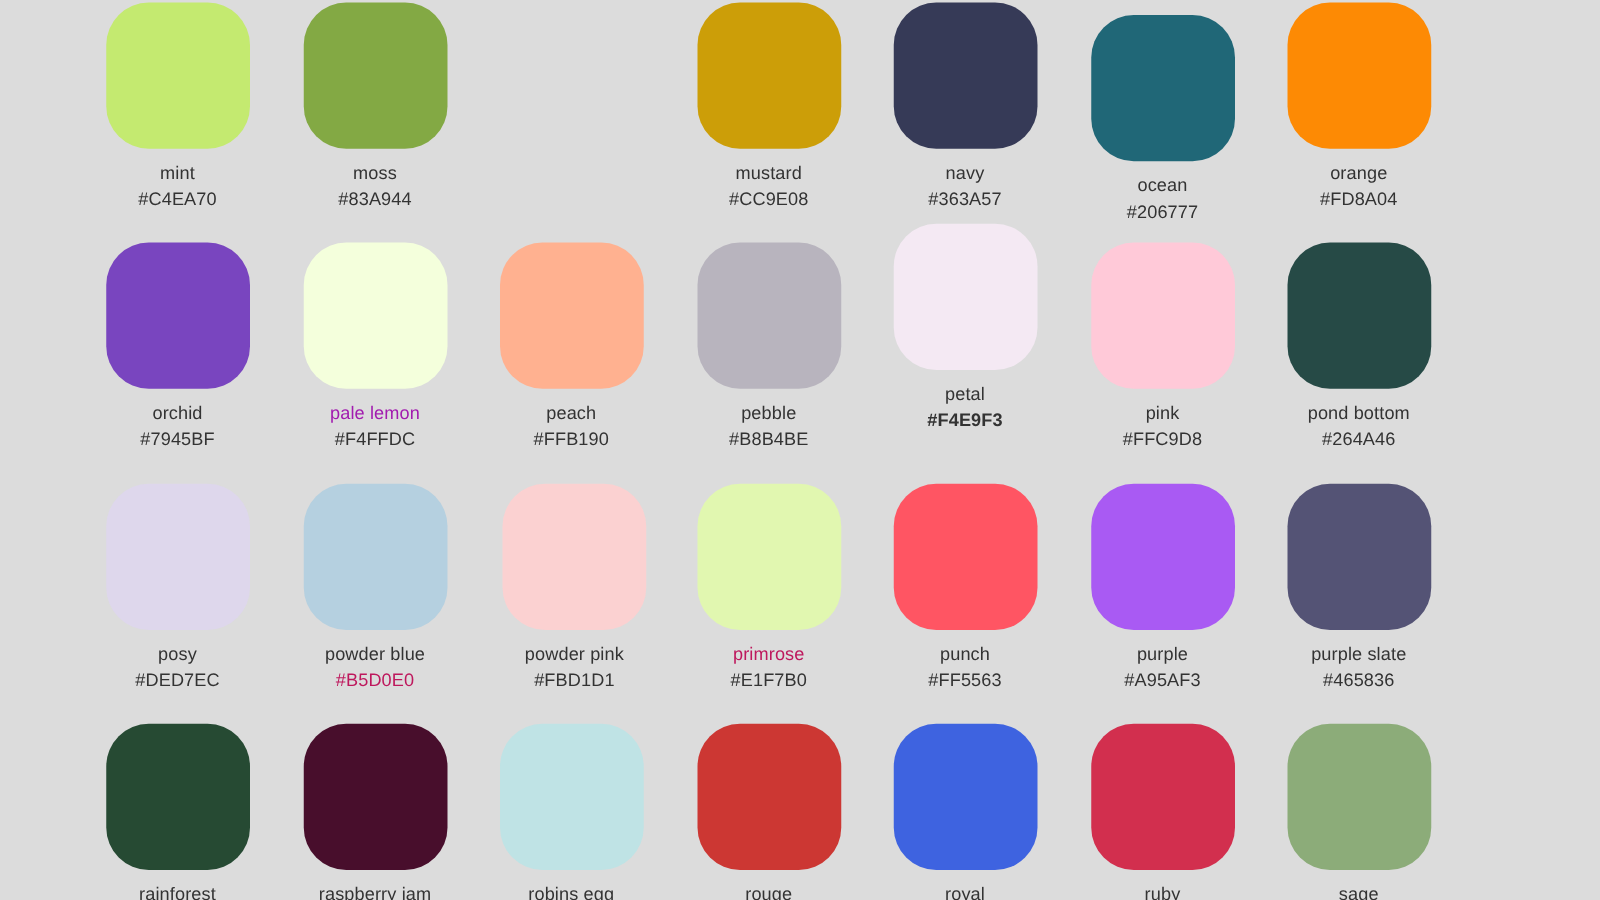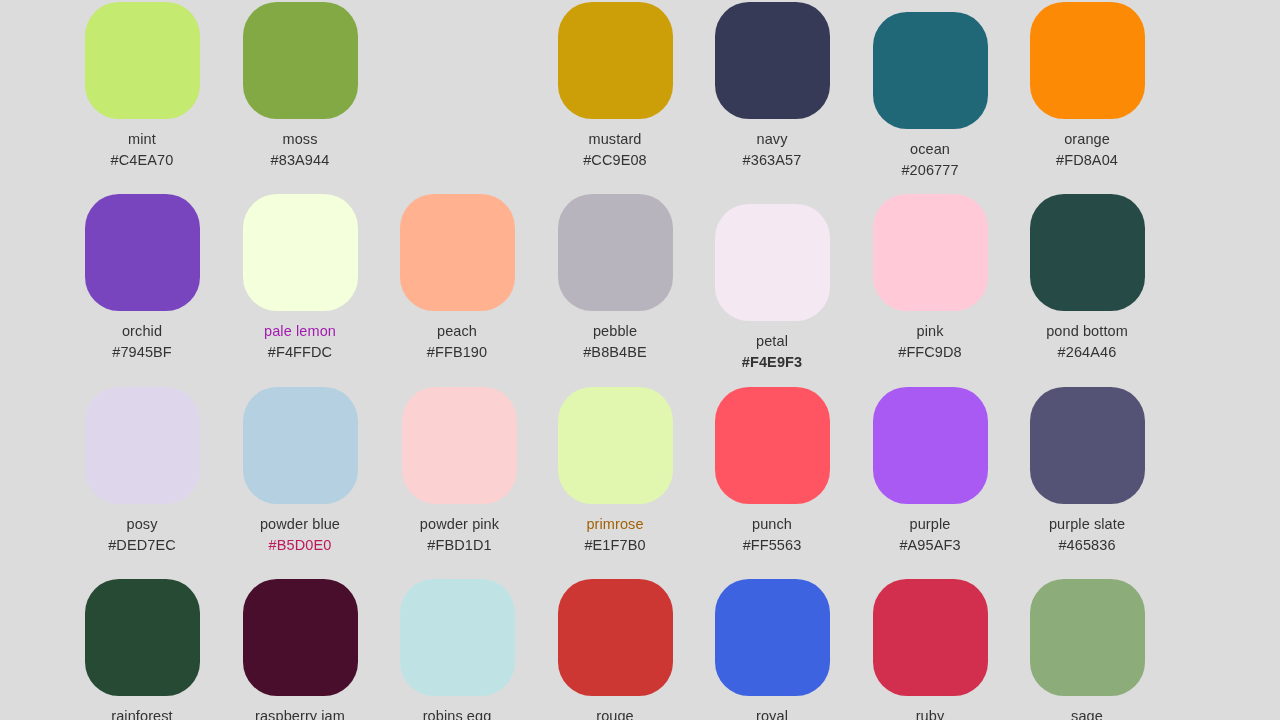--- a/index.html
+++ b/index.html
@@ -108,21 +108,21 @@
     <div class="swatch-cell" style="left: 378.5px; top: 194px;">
       <div class="swatch-chip" title="peach" style="width: 115px; height: 117px; border-radius: 34px; background: rgb(255, 177, 144);"></div>
       <div class="swatch-name" style="color: rgb(51, 51, 51);">peach</div>
       <div class="swatch-hex" style="color: rgb(51, 51, 51);">#FFB190</div>
     </div>
     <div class="swatch-cell" style="left: 536.5px; top: 194px;">
       <div class="swatch-chip" title="pebble" style="width: 115px; height: 117px; border-radius: 34px; background: rgb(184, 180, 190);"></div>
       <div class="swatch-name" style="color: rgb(51, 51, 51);">pebble</div>
       <div class="swatch-hex" style="color: rgb(51, 51, 51);">#B8B4BE</div>
     </div>
-    <div class="swatch-cell" style="left: 693.5px; top: 204px;">
+    <div class="swatch-cell" style="left: 693.5px; top: 179px;">
       <div class="swatch-chip" title="petal" style="width: 115px; height: 117px; border-radius: 34px; background: rgb(244, 233, 243);"></div>
       <div class="swatch-name" style="color: rgb(51, 51, 51);">petal</div>
       <div class="swatch-hex" style="color: rgb(51, 51, 51); font-weight: bold;">#F4E9F3</div>
     </div>
     <div class="swatch-cell" style="left: 851.5px; top: 194px;">
       <div class="swatch-chip" title="pink" style="width: 115px; height: 117px; border-radius: 34px; background: rgb(255, 201, 216);"></div>
       <div class="swatch-name" style="color: rgb(51, 51, 51);">pink</div>
       <div class="swatch-hex" style="color: rgb(51, 51, 51);">#FFC9D8</div>
     </div>
     <div class="swatch-cell" style="left: 1008.5px; top: 194px;">
@@ -140,21 +140,21 @@
       <div class="swatch-name" style="color: rgb(51, 51, 51);">powder blue</div>
       <div class="swatch-hex" style="color: #be185d;">#B5D0E0</div>
     </div>
     <div class="swatch-cell" style="left: 381px; top: 387px;">
       <div class="swatch-chip" title="powder pink" style="width: 115px; height: 117px; border-radius: 34px; background: rgb(251, 209, 209);"></div>
       <div class="swatch-name" style="color: rgb(51, 51, 51);">powder pink</div>
       <div class="swatch-hex" style="color: rgb(51, 51, 51);">#FBD1D1</div>
     </div>
     <div class="swatch-cell" style="left: 536.5px; top: 387px;">
       <div class="swatch-chip" title="primrose" style="width: 115px; height: 117px; border-radius: 34px; background: rgb(225, 247, 176);"></div>
-      <div class="swatch-name" style="color: #a16207;">primrose</div>
+      <div class="swatch-name" style="color: #be185d;">primrose</div>
       <div class="swatch-hex" style="color: rgb(51, 51, 51);">#E1F7B0</div>
     </div>
     <div class="swatch-cell" style="left: 693.5px; top: 387px;">
       <div class="swatch-chip" title="punch" style="width: 115px; height: 117px; border-radius: 34px; background: rgb(255, 85, 99);"></div>
       <div class="swatch-name" style="color: rgb(51, 51, 51);">punch</div>
       <div class="swatch-hex" style="color: rgb(51, 51, 51);">#FF5563</div>
     </div>
     <div class="swatch-cell" style="left: 851.5px; top: 387px;">
       <div class="swatch-chip" title="purple" style="width: 115px; height: 117px; border-radius: 34px; background: rgb(169, 90, 243);"></div>
       <div class="swatch-name" style="color: rgb(51, 51, 51);">purple</div>

